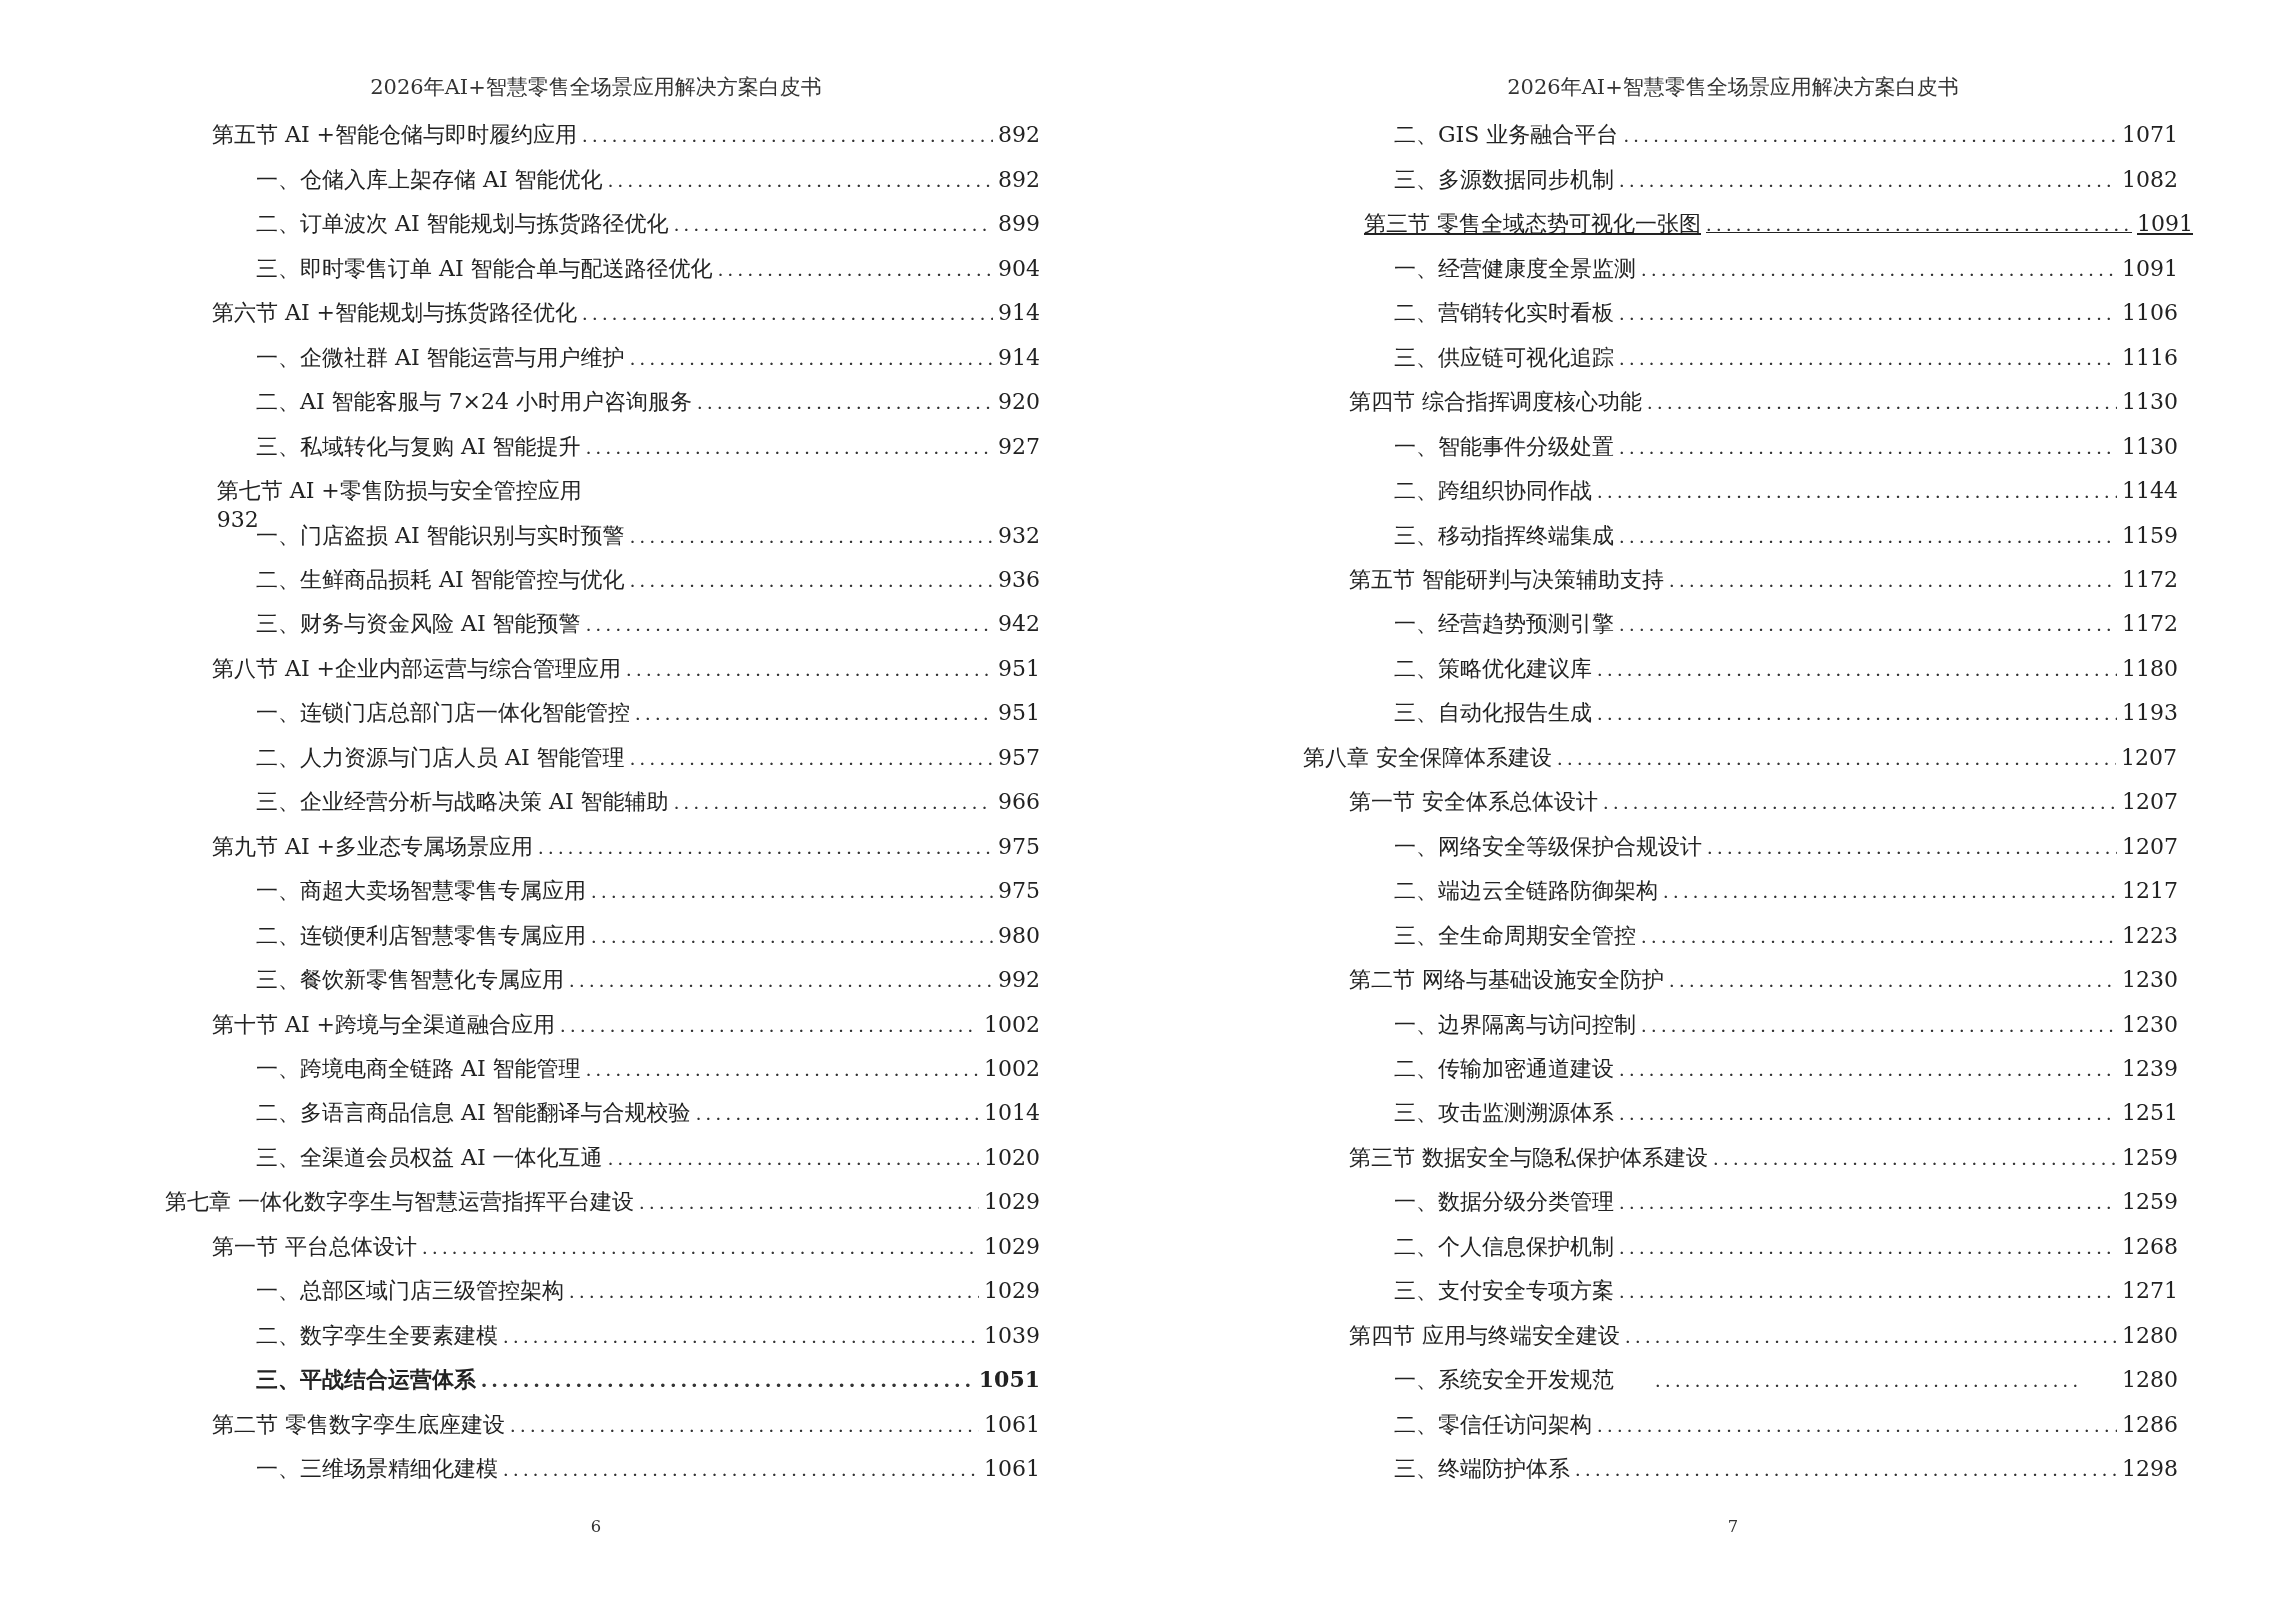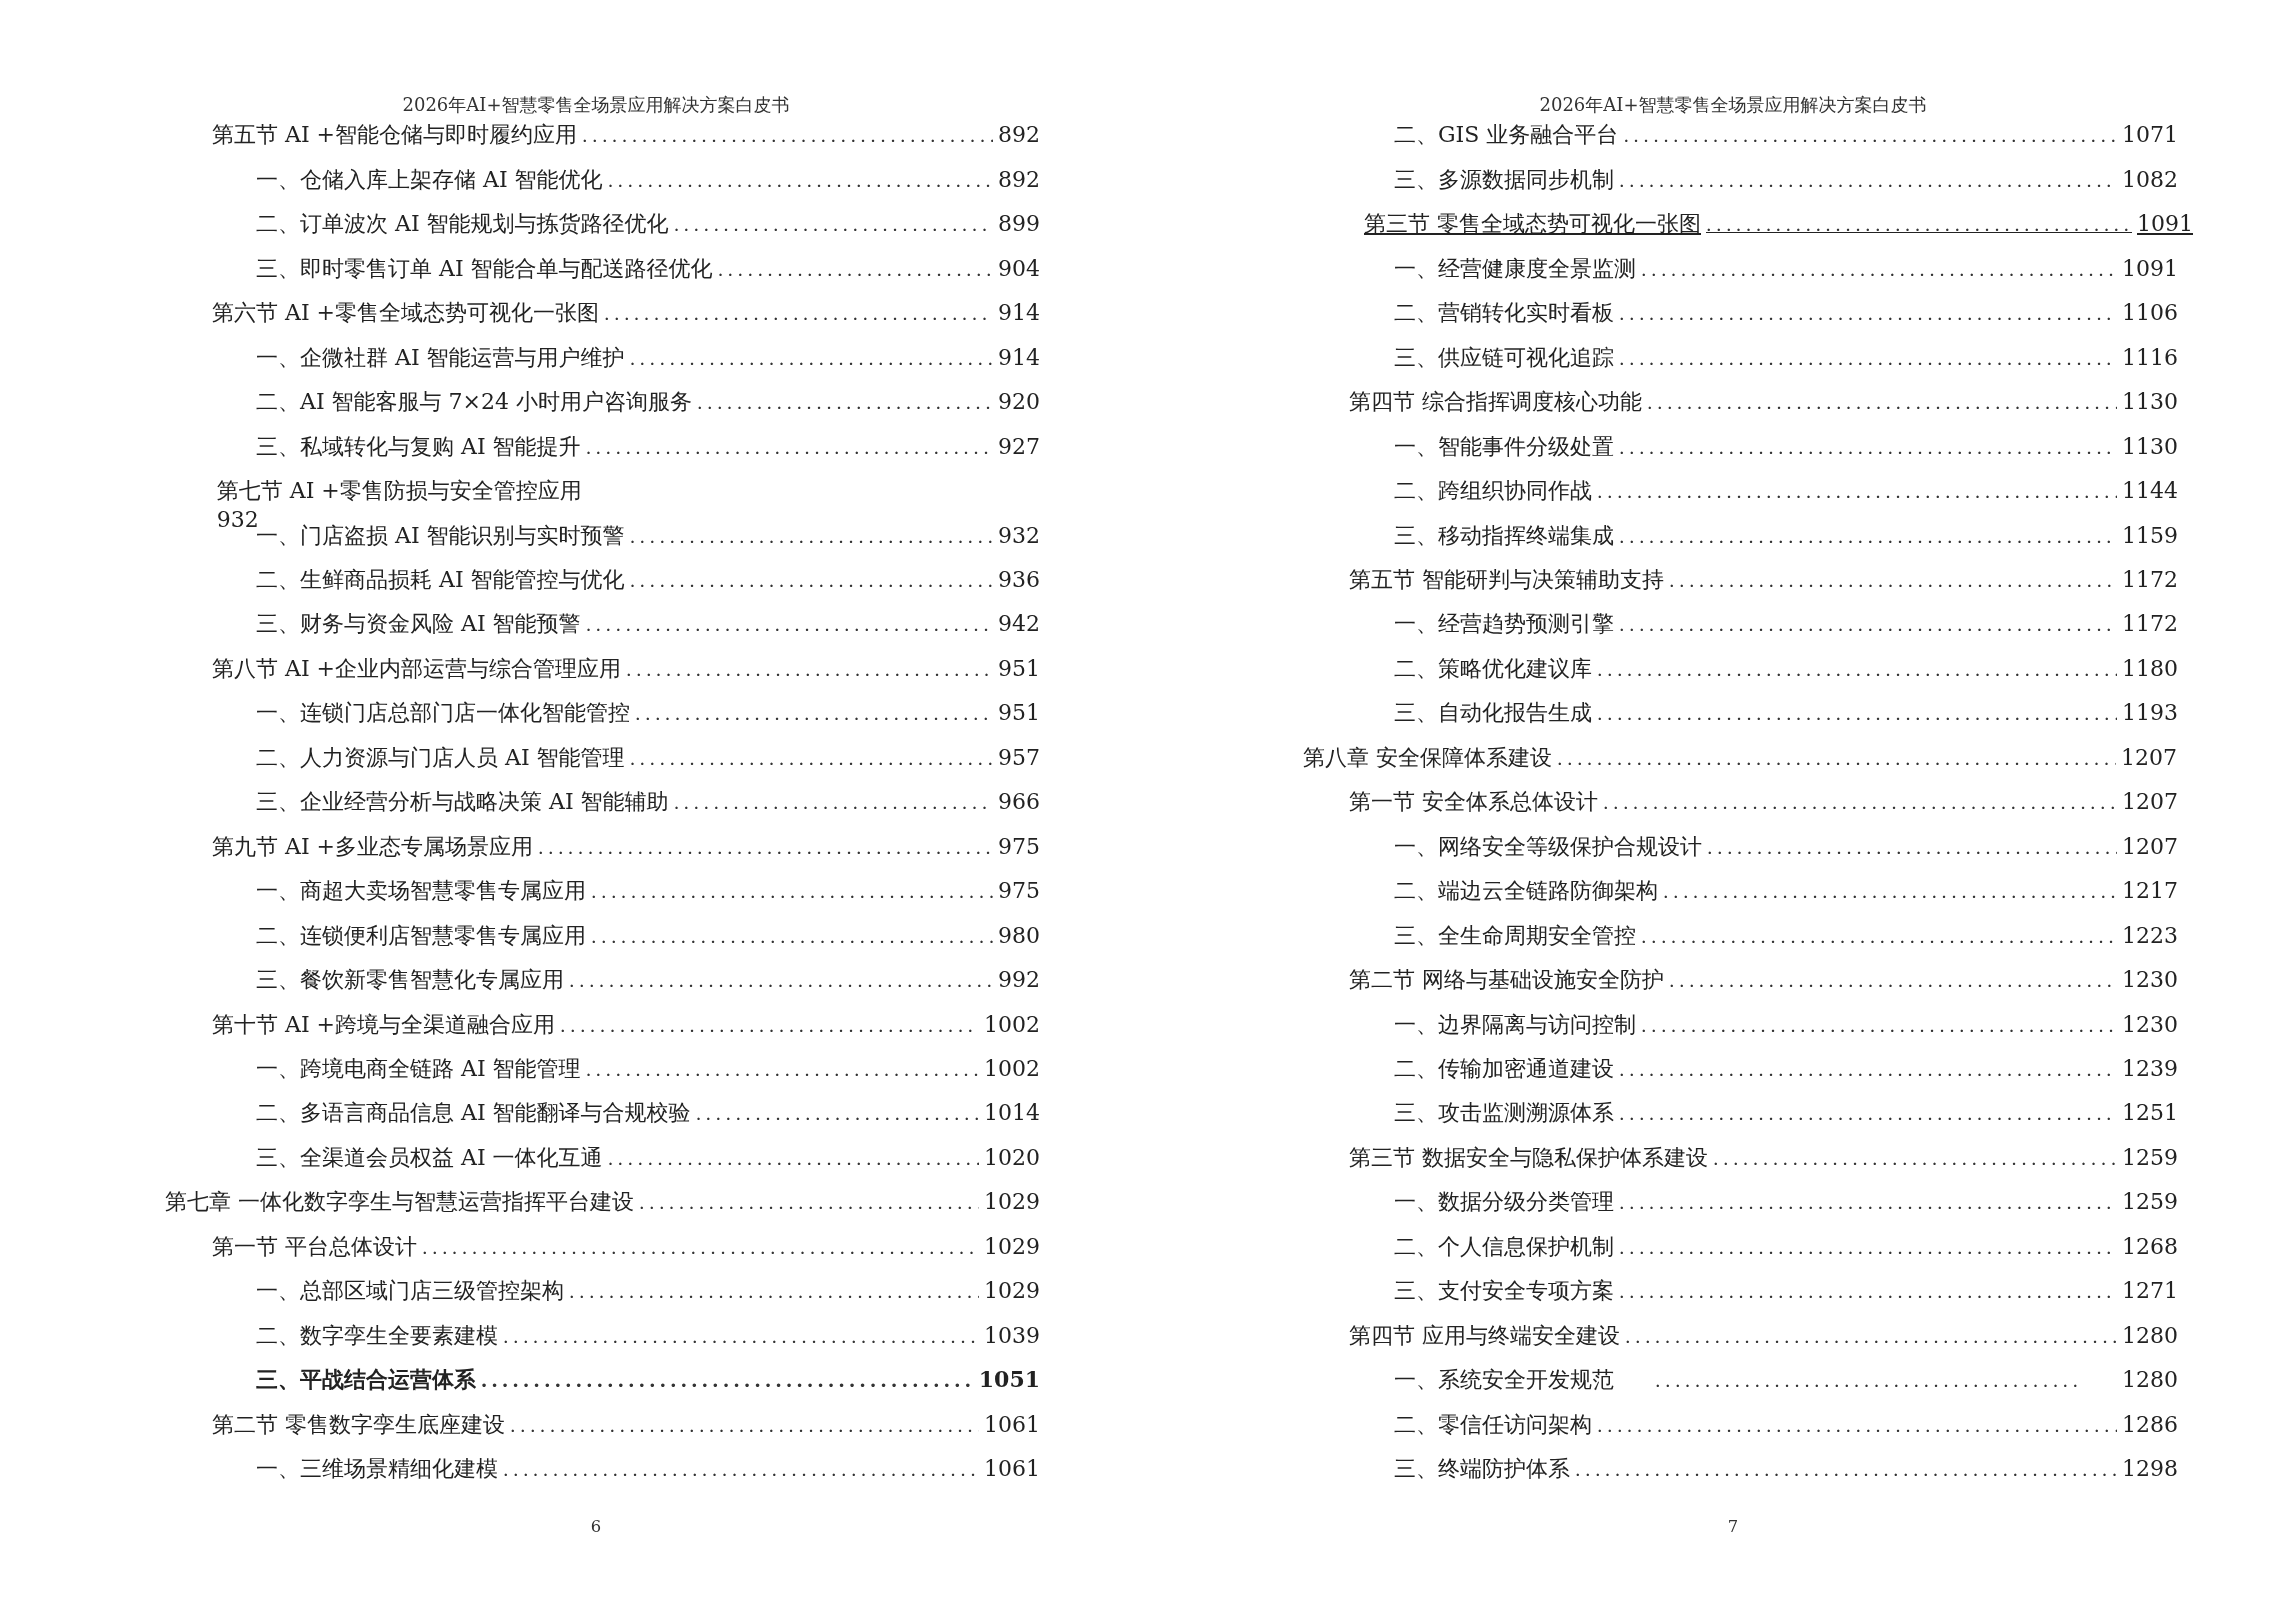--- a/index.html
+++ b/index.html
@@ -4,21 +4,21 @@
 <style>
   html, body { margin: 0; padding: 0; }
   body {
     width: 2284px; height: 1622px; background: #ffffff; position: relative; overflow: hidden;
     font-family: "DejaVu Serif", "Liberation Serif", serif; color: #222222;
   }
   .page { position: absolute; top: 0; height: 1622px; }
   .page-left { left: 0; width: 1142px; }
   .page-right { left: 1142px; width: 1142px; }
   .running-header {
-    position: absolute; top: 93px; font-size: 18px; letter-spacing: 0px; white-space: nowrap;
+    position: absolute; top: 73px; font-size: 21px; letter-spacing: 0px; white-space: nowrap;
     transform: translateX(-50%); color: #333;
   }
   .toc { position: absolute; top: 0; left: 0; width: 100%; }
   .toc-row {
     position: absolute; display: flex; align-items: baseline; height: 29px; font-size: 22px;
     white-space: nowrap; line-height: 29px;
   }
   .toc-title { flex: 0 0 auto; }
   .toc-leader {
     flex: 1 1 auto; overflow: hidden; margin: 0 4.8px; letter-spacing: 3.9px; color: #333;
@@ -52,21 +52,21 @@
         <span class="toc-title">二、订单波次 AI 智能规划与拣货路径优化</span>
         <span class="toc-leader"></span>
         <span class="toc-page">899</span>
       </div>
       <div class="toc-row" style="left: 256px; width: 784px; top: 254px;">
         <span class="toc-title">三、即时零售订单 AI 智能合单与配送路径优化</span>
         <span class="toc-leader"></span>
         <span class="toc-page">904</span>
       </div>
       <div class="toc-row" style="left: 212px; width: 828px; top: 298px;">
-        <span class="toc-title">第六节 AI +零售全域态势可视化一张图</span>
+        <span class="toc-title">第六节 AI +智能规划与拣货路径优化</span>
         <span class="toc-leader"></span>
         <span class="toc-page">914</span>
       </div>
       <div class="toc-row" style="left: 256px; width: 784px; top: 343px;">
         <span class="toc-title">一、企微社群 AI 智能运营与用户维护</span>
         <span class="toc-leader"></span>
         <span class="toc-page">914</span>
       </div>
       <div class="toc-row" style="left: 256px; width: 784px; top: 387px;">
         <span class="toc-title">二、AI 智能客服与 7×24 小时用户咨询服务</span>

